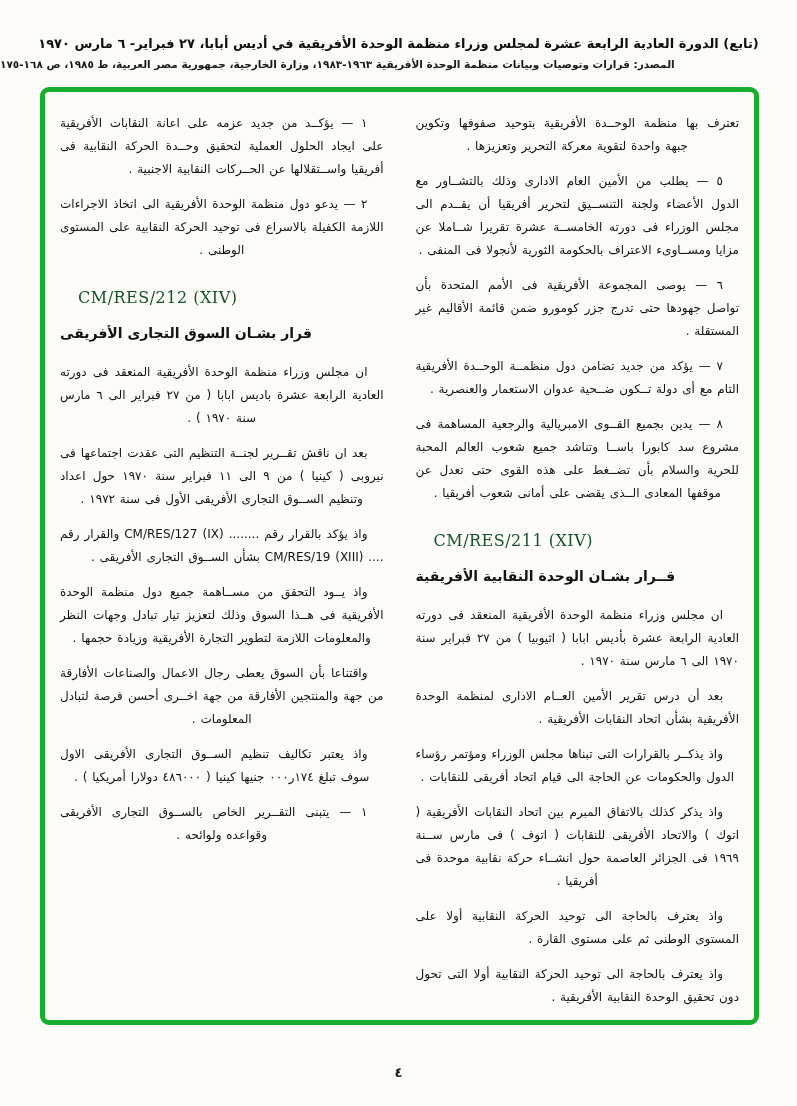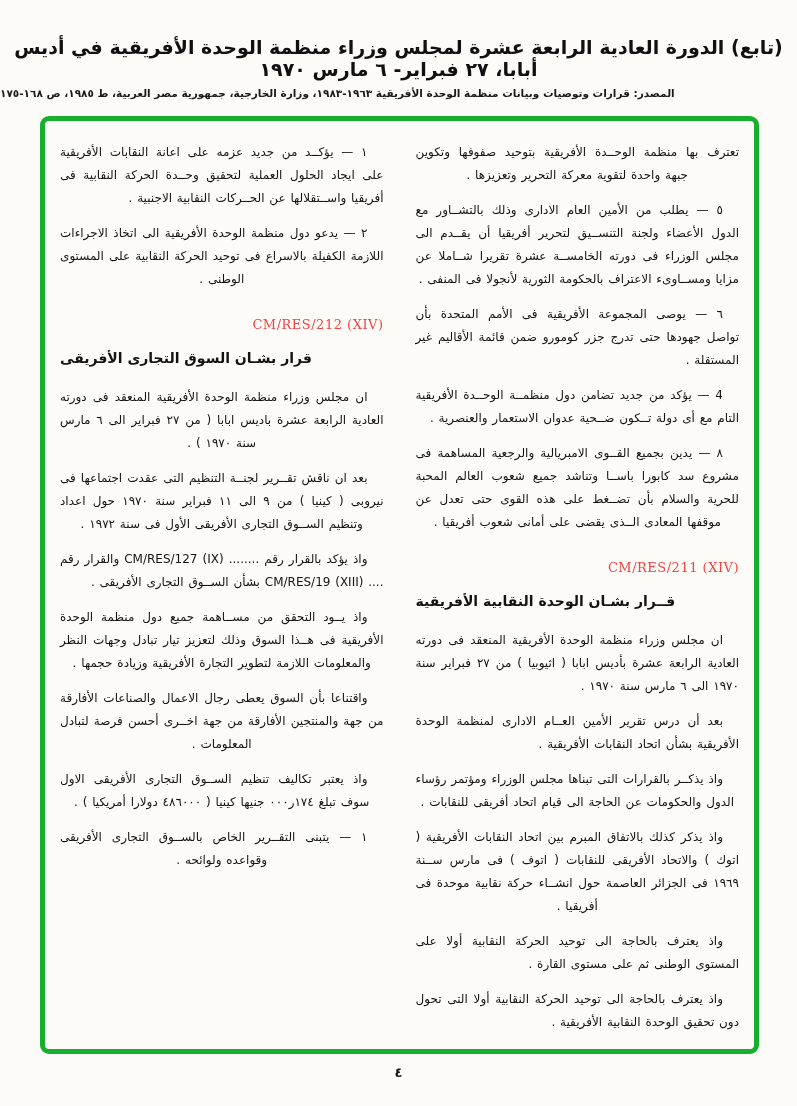--- a/index.html
+++ b/index.html
@@ -7,21 +7,21 @@
     width:797px;height:1106px;
     background:#fcfbf7;
     font-family:"DejaVu Sans",sans-serif;
     color:#131313;
     position:relative;
     overflow:hidden;
   }
   .page-header{
     direction:rtl;
     text-align:center;
-    font-size:19px;
+    font-size:13px;
     font-weight:bold;
     padding-top:36px;
     letter-spacing:0px;
     color:#101010;
   }
   .source-line{
     direction:rtl;
     text-align:left;
     font-size:10.5px;
     font-weight:bold;
@@ -53,27 +53,27 @@
     font-weight:normal;
     line-height:23px;
     margin:0 0 12px 0;
     text-indent:16px;
     word-spacing:1px;
   }
   .para.flush{text-indent:0;}
   .para.center-last{text-align-last:center;}
   .rescode{
     direction:ltr;
-    text-align:right;
+    text-align:left;
     font-family:"DejaVu Serif","Liberation Serif",serif;
-    font-size:13px;
+    font-size:16px;
     font-weight:normal;
     letter-spacing:0.5px;
     margin:26px 0 18px 18px;
-    color:#ef4444;
+    color:#14532d;
   }
   .restitle{
     direction:rtl;
     text-align:left;
     font-size:14px;
     font-weight:bold;
     margin:0 0 20px 0;
   }
   .page-num{
     position:absolute;
@@ -89,21 +89,21 @@
 
 <div class="page-header">(تابع) الدورة العادية الرابعة عشرة لمجلس وزراء منظمة الوحدة الأفريقية في أديس أبابا، ٢٧ فبراير- ٦ مارس ١٩٧٠</div>
 <div class="source-line">المصدر: قرارات وتوصيات وبيانات منظمة الوحدة الأفريقية ١٩٦٣-١٩٨٣، وزارة الخارجية، جمهورية مصر العربية، ط ١٩٨٥، ص ١٦٨-١٧٥</div>
 
 <div class="frame" style="border-color: rgb(23, 176, 46);">
 
   <div class="col">
     <div class="para flush center-last">تعترف بها منظمة الوحــدة الأفريقية بتوحيد صفوفها وتكوين جبهة واحدة لتقوية معركة التحرير وتعزيزها .</div>
     <div class="para">٥ — يطلب من الأمين العام الادارى وذلك بالتشــاور مع الدول الأعضاء ولجنة التنســيق لتحرير أفريقيا أن يقــدم الى مجلس الوزراء فى دورته الخامســة عشرة تقريرا شــاملا عن مزايا ومســاوىء الاعتراف بالحكومة الثورية لأنجولا فى المنفى .</div>
     <div class="para">٦ — يوصى المجموعة الأفريقية فى الأمم المتحدة بأن تواصل جهودها حتى تدرج جزر كومورو ضمن قائمة الأقاليم غير المستقلة .</div>
-    <div class="para">4 — يؤكد من جديد تضامن دول منظمــة الوحــدة الأفريقية التام مع أى دولة تــكون ضــحية عدوان الاستعمار والعنصرية .</div>
+    <div class="para">٧ — يؤكد من جديد تضامن دول منظمــة الوحــدة الأفريقية التام مع أى دولة تــكون ضــحية عدوان الاستعمار والعنصرية .</div>
     <div class="para center-last">٨ — يدين بجميع القــوى الامبريالية والرجعية المساهمة فى مشروع سد كابورا باســا وتناشد جميع شعوب العالم المحبة للحرية والسلام بأن تضــغط على هذه القوى حتى تعدل عن موقفها المعادى الــذى يقضى على أمانى شعوب أفريقيا .</div>
     <div class="rescode">CM/RES/211  (XIV)</div>
     <div class="restitle">قــرار بشـان الوحدة النقابية الأفريقية</div>
     <div class="para">ان مجلس وزراء منظمة الوحدة الأفريقية المنعقد فى دورته العادية الرابعة عشرة بأديس ابابا ( اثيوبيا ) من ٢٧ فبراير سنة ١٩٧٠ الى ٦ مارس سنة ١٩٧٠ .</div>
     <div class="para">بعد أن درس تقرير الأمين العــام الادارى لمنظمة الوحدة الأفريقية بشأن اتحاد النقابات الأفريقية .</div>
     <div class="para center-last">واذ يذكــر بالقرارات التى تبناها مجلس الوزراء ومؤتمر رؤساء الدول والحكومات عن الحاجة الى قيام اتحاد أفريقى للنقابات .</div>
     <div class="para center-last">واذ يذكر كذلك بالاتفاق المبرم بين اتحاد النقابات الأفريقية ( اتوك ) والاتحاد الأفريقى للنقابات ( اتوف ) فى مارس ســنة ١٩٦٩ فى الجزائر العاصمة حول انشــاء حركة نقابية موحدة فى أفريقيا .</div>
     <div class="para">واذ يعترف بالحاجة الى توحيد الحركة النقابية أولا على المستوى الوطنى ثم على مستوى القارة .</div>
     <div class="para">واذ يعترف بالحاجة الى توحيد الحركة النقابية أولا التى تحول دون تحقيق الوحدة النقابية الأفريقية .</div>
   </div>

